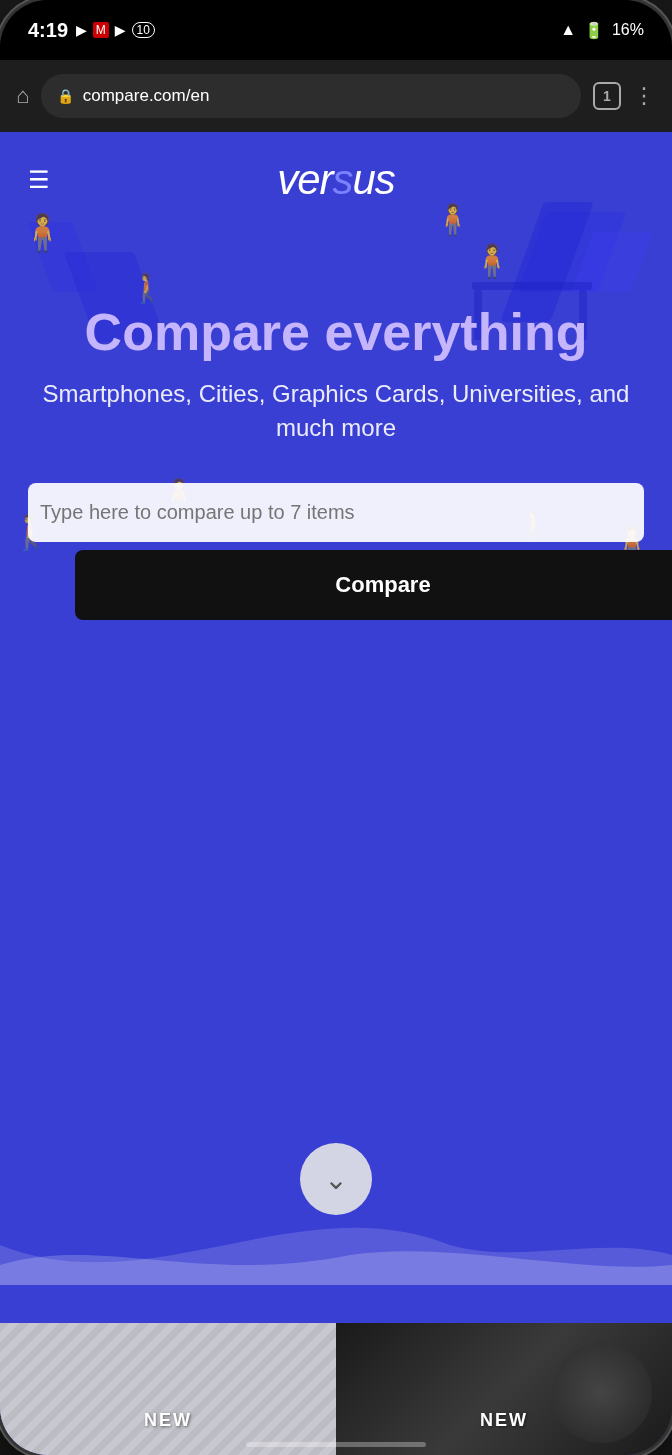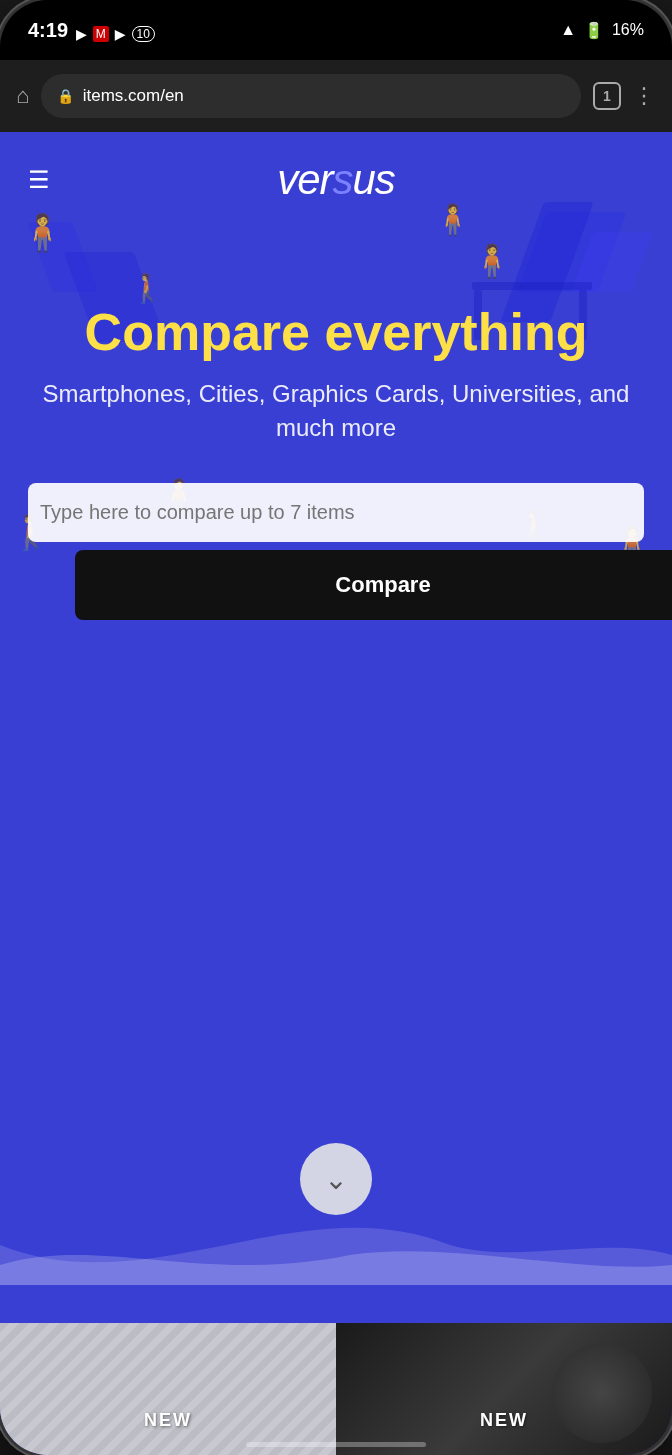--- a/index.html
+++ b/index.html
@@ -30,21 +30,21 @@
       display: flex;
       align-items: center;
       justify-content: space-between;
       padding: 0 28px;
       position: relative;
       z-index: 10;
     }
 
     .status-left {
       display: flex;
-      align-items: flex-end;
+      align-items: center;
       gap: 8px;
     }
 
     .status-time {
       color: #fff;
       font-size: 20px;
       font-weight: 600;
     }
 
     .status-icons {
@@ -168,21 +168,21 @@
     }
 
     
     .hero-section {
       padding: 20px 40px 0;
       position: relative;
       z-index: 2;
     }
 
     .hero-title {
-      color: #fde047;
+      color: #c4b5fd;
       font-size: 52px;
       font-weight: 800;
       line-height: 1.1;
       text-align: center;
       margin-top: 80px;
       position: relative;
       z-index: 3;
     }
 
     .hero-subtitle {
@@ -344,21 +344,21 @@
 
       <span style="color:#fff;font-size:16px;">🔋</span>
       <span class="battery-text">16%</span>
     </div>
   </div>
 
   <div class="browser-bar">
     <span class="home-btn">⌂</span>
     <div class="url-bar">
       <span class="url-lock">🔒</span>
-      <span class="url-text">items.com/en</span>
+      <span class="url-text">compare.com/en</span>
     </div>
     <div class="browser-actions">
       <div class="tab-count">1</div>
       <span class="menu-dots">⋮</span>
     </div>
   </div>
 
   <div class="main-content">
 
     <div class="versus-header">

